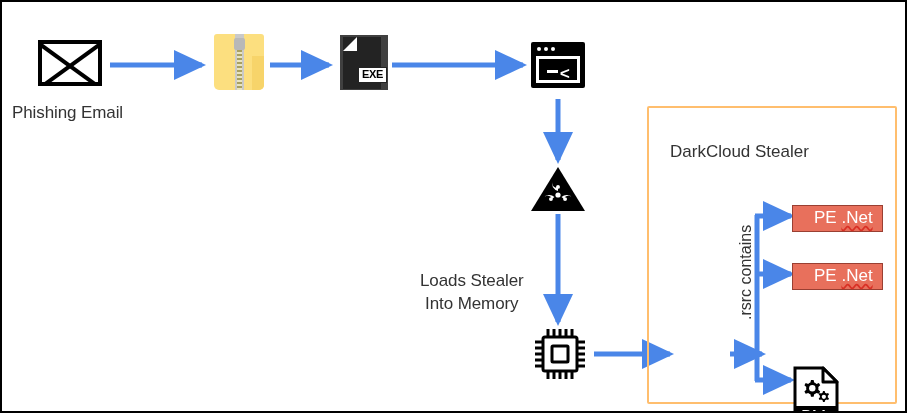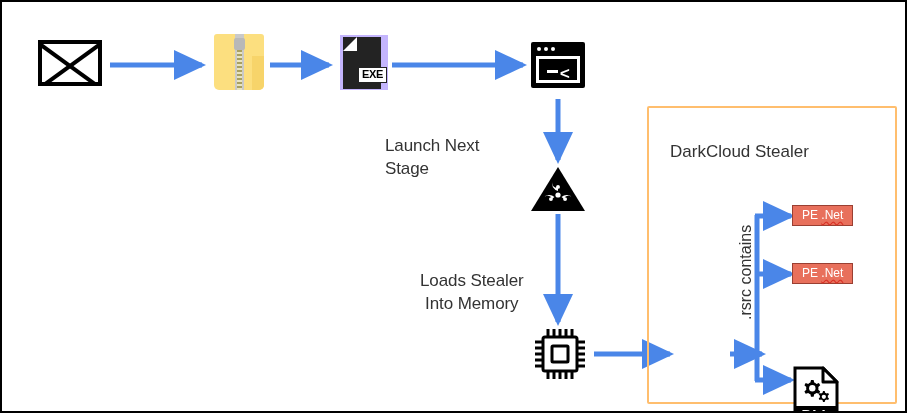--- a/index.html
+++ b/index.html
@@ -87,21 +87,21 @@
     position: absolute;
     left: 20px; top: 4px;
     width: 11px; height: 12px;
     background: #b8b8b8;
     border-radius: 2px;
   }
   
   .exefile {
     width: 48px; height: 55px;
     position: relative;
-    background: #c4b5fd;
+    background: #404040;
   }
   .exe-doc {
     position: absolute;
     left: 3px; top: 2px;
     width: 38px; height: 52px;
     background: #232323;
   }
   .exe-fold2 {
     position: absolute;
     left: 3px; top: 2px;
@@ -184,22 +184,22 @@
   
   .vbfile { width: 52px; height: 60px; position: relative; }
   
   .dllfile { width: 48px; height: 58px; position: relative; }
   
   .pechip {
     position: absolute;
     background: #e8705c;
     border: 1.5px solid #9a3f32;
     color: #ffffff;
-    font-size: 12px;
-    padding: 2px 9px 3px 9px;
+    font-size: 17px;
+    padding: 2px 9px 3px 21px;
     font-family: "Liberation Sans", sans-serif;
     white-space: nowrap;
     box-sizing: border-box;
   }
   .pechip .sq {
     text-decoration: underline;
     text-decoration-style: wavy;
     text-decoration-color: #d93025;
     text-underline-offset: 2px;
   }
@@ -251,40 +251,39 @@
     <line x1="753" y1="214" x2="789" y2="214" stroke="#4a86e8" stroke-width="5" marker-end="url(#ah)"></line>
 
     <line x1="753" y1="272" x2="789" y2="272" stroke="#4a86e8" stroke-width="5" marker-end="url(#ah)"></line>
 
     <line x1="753" y1="378" x2="789" y2="378" stroke="#4a86e8" stroke-width="5" marker-end="url(#ah)"></line>
   </svg>
 
   <div class="node" style="left:36px; top:38px;">
     <div class="envelope"></div>
   </div>
+  <div class="label" style="left:10px; top:100px;">Phishing Email</div>
 
   <div class="node" style="left:212px; top:32px;">
     <div class="zipfolder">
       <div class="zip-body"></div>
       <div class="zip-flap"></div>
       <div class="zip-strip"></div>
       <div class="zip-teeth"></div>
       <div class="zip-pull"></div>
     </div>
   </div>
 
   <div class="node" style="left:338px; top:33px;">
     <div class="exefile">
       <div class="exe-doc"></div>
       <div class="exe-fold2"></div>
       <div class="exe-badge">EXE</div>
     </div>
   </div>
-  <div class="label" style="left:383px; top:133px;">Launch Next
-Stage</div>
 
   <div class="node" style="left:529px; top:40px;">
     <div class="terminal">
       <div class="term-dots">
           <i></i>
           <i></i>
           <i></i>
         </div>
       <div class="term-screen">
         <span class="term-caret">&lt;</span>

